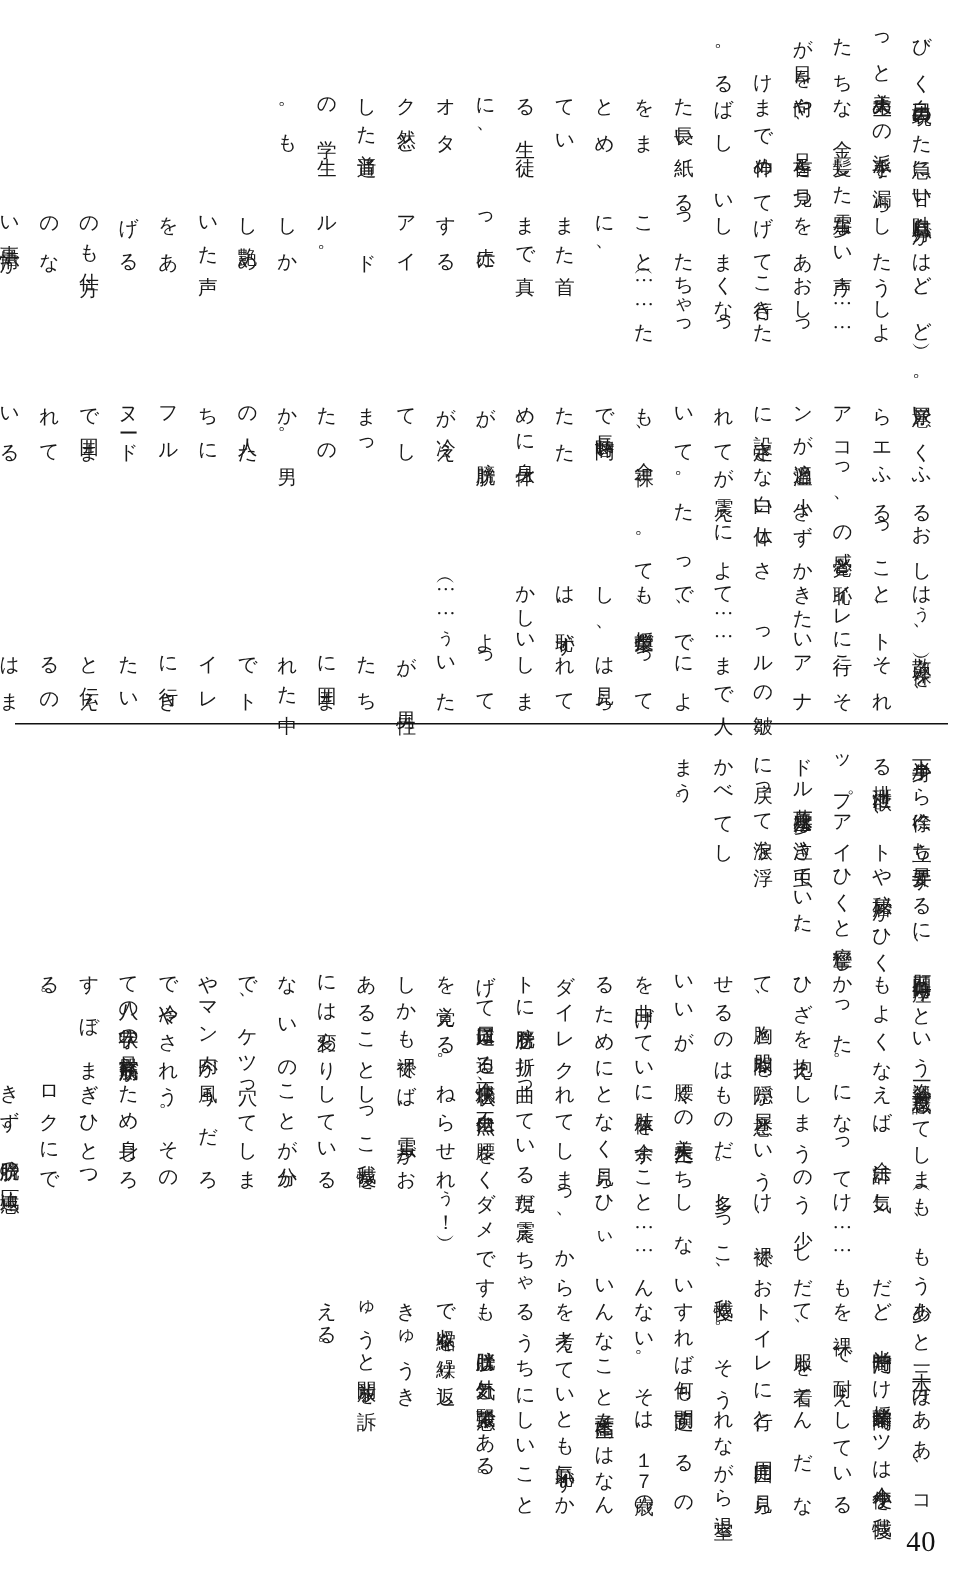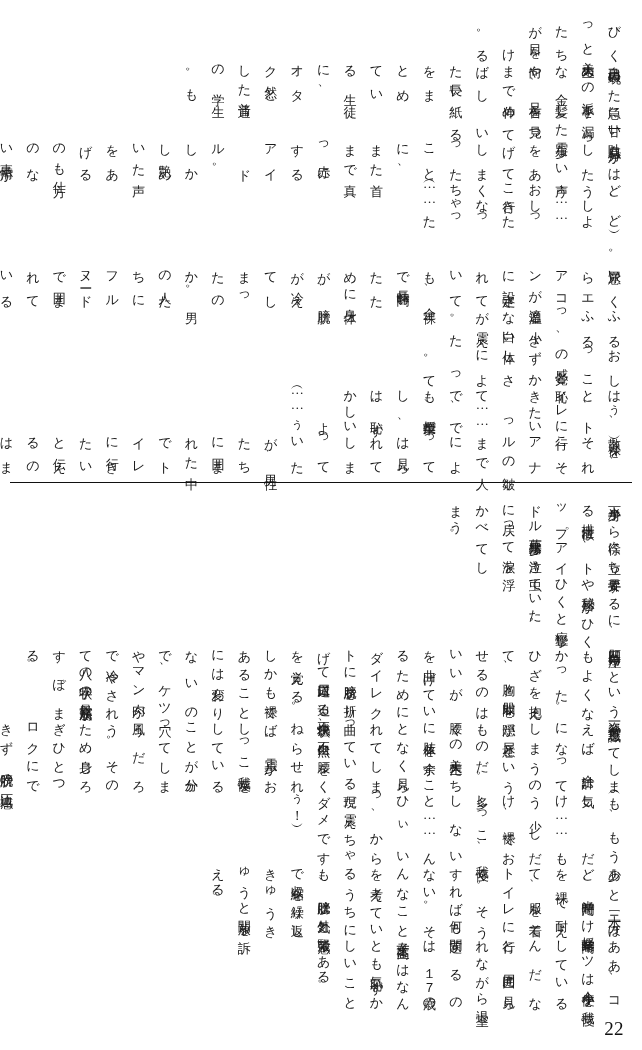--- a/index.html
+++ b/index.html
@@ -111,15 +111,15 @@
       <p class="para">ああ、コイツは今小便を我慢しているんだなと、周囲に見られながら退室するのは、１７歳の女子高生にはなんとも気恥ずかしいことである。</p>
       <p class="para">あと三十分ほど、半時間だけ授業時間を裸で耐えて、服を着てトイレに行く。そうすれば何も問題ない。そんなことを考えているうちにも、膀胱は外気と緊張感で収縮を繰り返しきゅうきゅうと開放を訴える。</p>
       <p class="para">（も、もう少しだけ……もう少しだけ、裸でおしっこ、我慢しないと……んひぃいっ、からだ震えちゃダメですぅ！）</p>
       <p class="para">一度意識してしまえば、余計に気になってしまうのが尿意というものだ。多くの美大生たちに肢体を余すことなく見られてしまっている現状、不自然に腰をくねらせれば、雪歩がおしっこ我慢をしていることが分かってしまうだろう。その ため身じろぎひとつロクにできず、膀胱の圧迫感に耐える。</p>
       <p class="para">三角座りという姿勢もよくなかった。ひざを抱えて、胸と股間を隠せるのはいいが、腰を曲げているためにダイレクトに膀胱を折り曲げて尿道口に迫る不快感を覚える。しかも裸であることには変わりないので、ケツ穴やマン肉が風で冷やされて八の字状の骨盤底筋がすぼまる。</p>
       <p class="para">要するに、肛門や秘唇がひくひくと痙攣していた。</p>
       <p class="para">下半身から徐々に立ち昇る排泄欲に、トップアイドル萩原雪歩は泣き虫に戻って涙を浮かべてしまう。</p>
     </div>
   </div>
 
-  <div class="page-number">22</div>
+  <div class="page-number">40</div>
 
 </div>
 
 </body></html>

